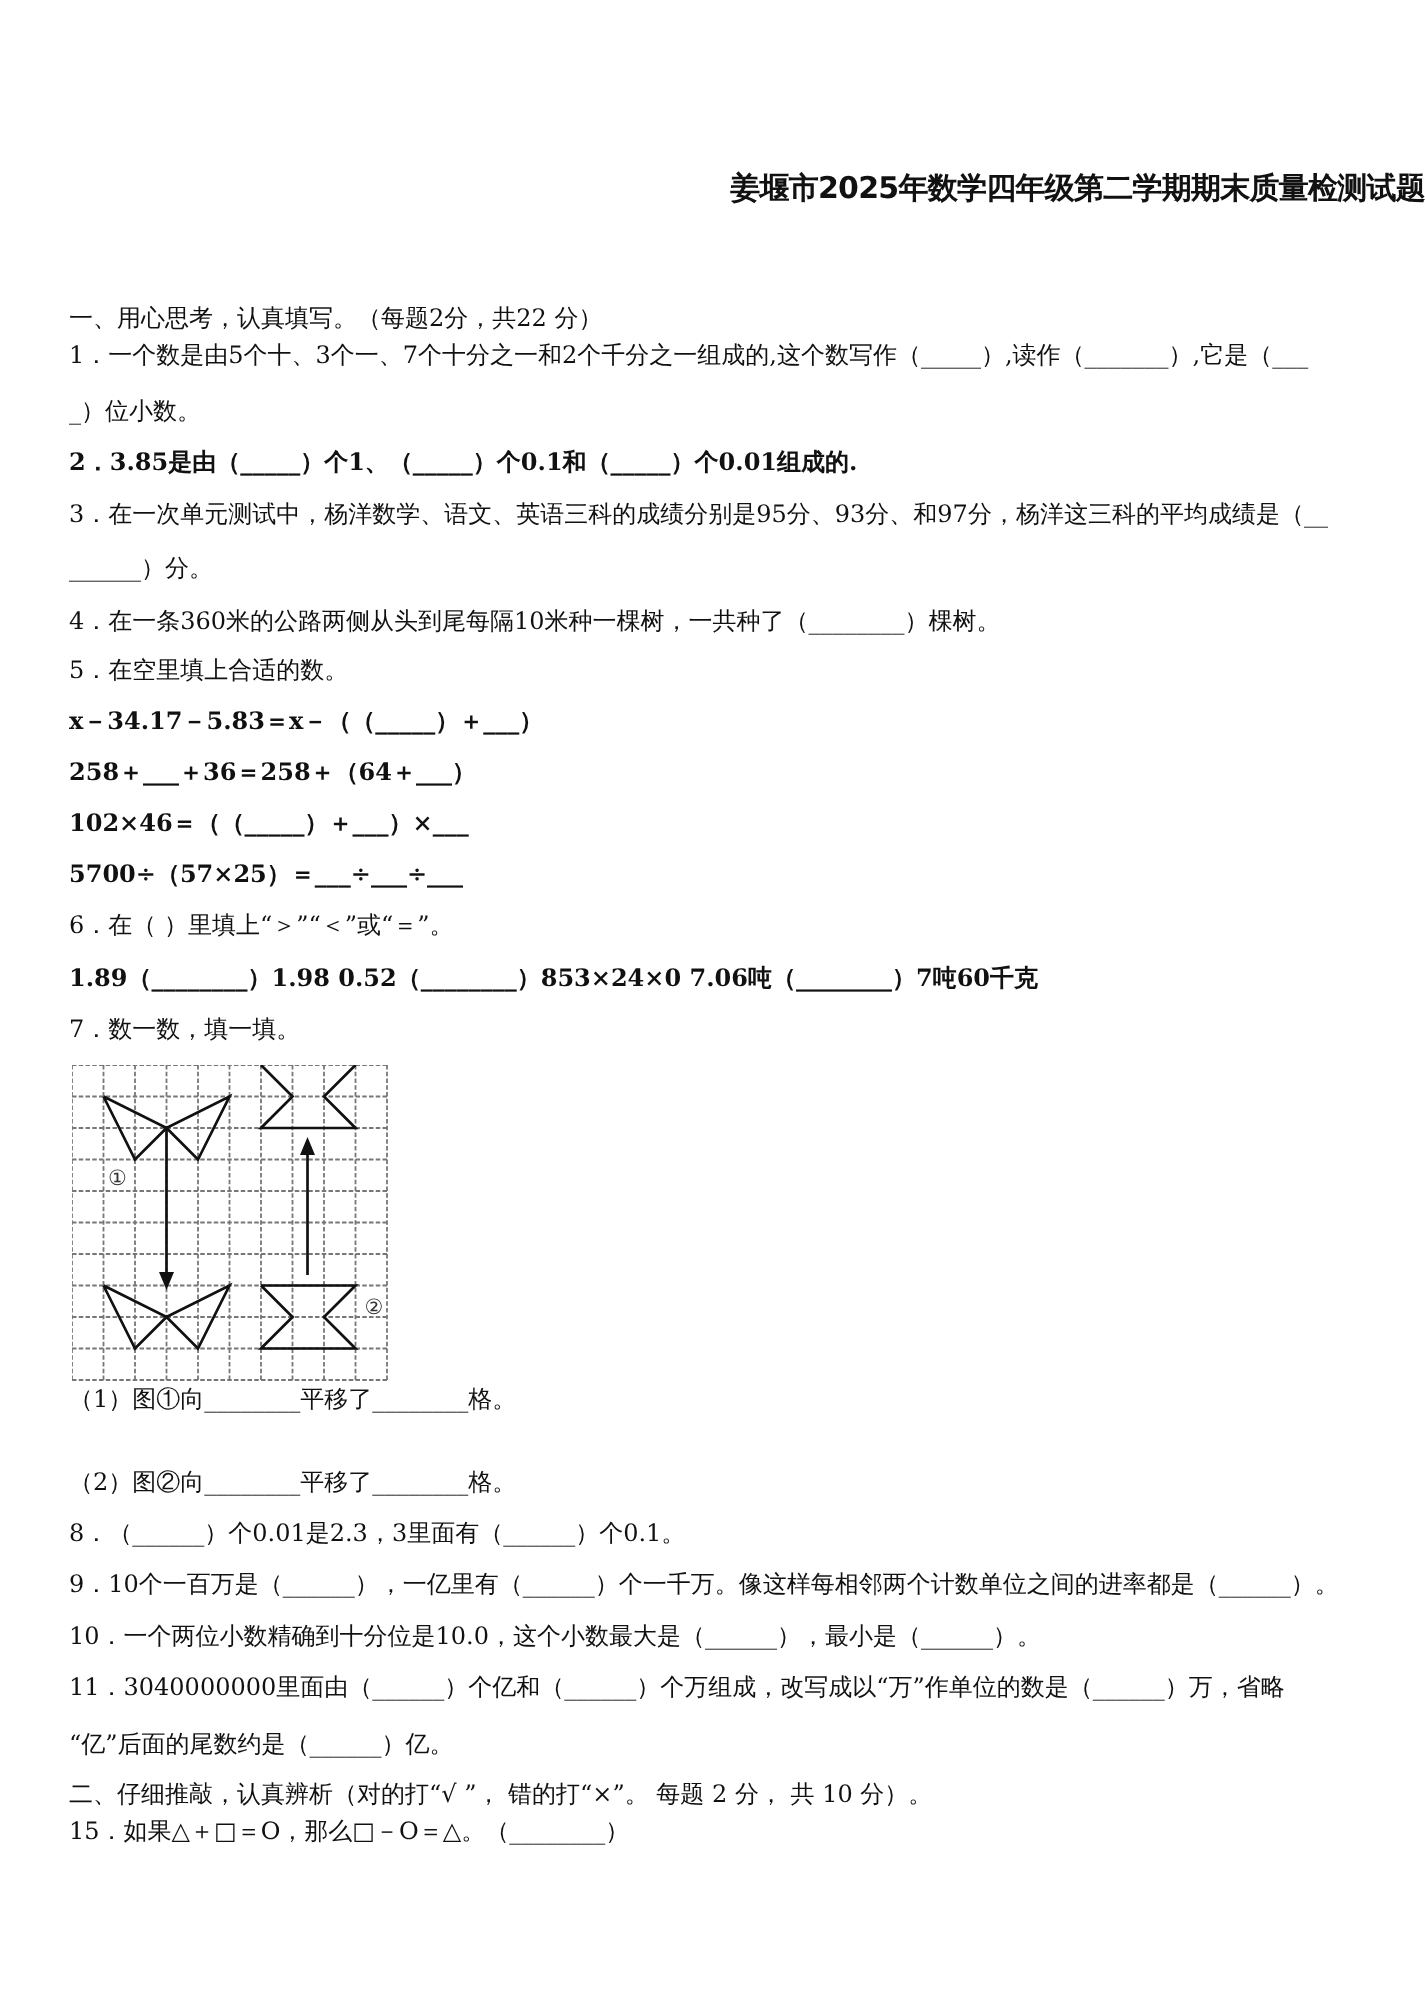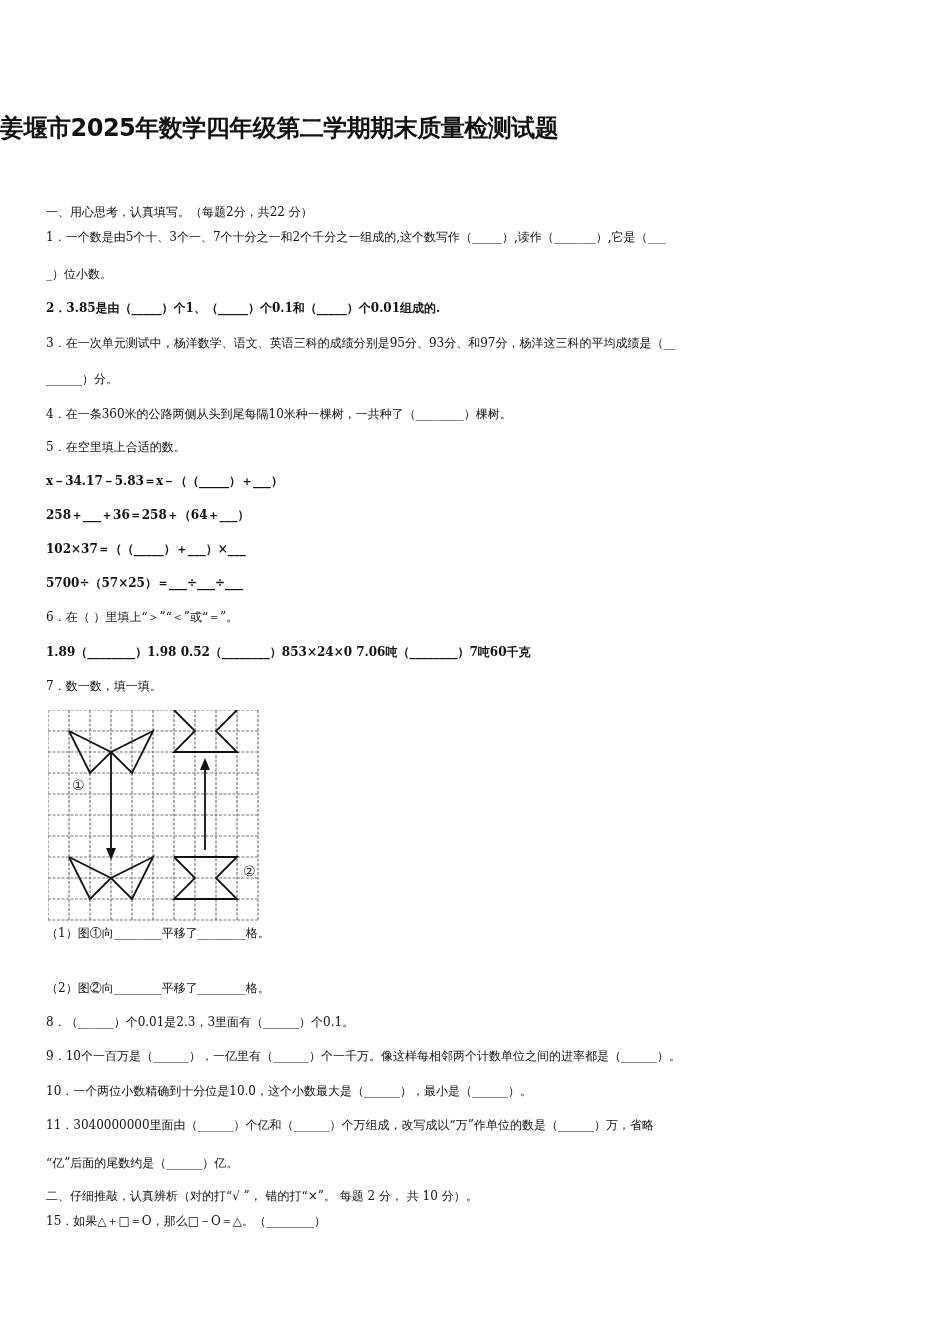--- a/index.html
+++ b/index.html
@@ -1,41 +1,41 @@
 <!DOCTYPE html>
 <html><head>
 <meta charset="utf-8">
 <style>
   html, body { margin: 0; padding: 0; background: #ffffff; }
   body { width: 950px; height: 1344px; position: relative; overflow: hidden;
          font-family: "DejaVu Serif", "Liberation Serif", serif; color: #111; }
-  .title { position: absolute; left: 0; top: 112px; width: 950px; text-align: left;
+  .title { position: absolute; left: 0; top: 112px; width: 950px; text-align: right;
            font-family: "DejaVu Sans", "Liberation Sans", sans-serif; font-weight: bold;
-           font-size: 24px; letter-spacing: -0.5px; }
-  .line { position: absolute; left: 46px; font-size: 12px; white-space: nowrap; line-height: 20px; }
+           font-size: 20px; letter-spacing: -0.5px; }
+  .line { position: absolute; left: 46px; font-size: 16px; white-space: nowrap; line-height: 20px; }
   .b { font-weight: bold; }
   .grid-wrap { position: absolute; left: 48px; top: 710px; width: 216px; height: 216px; }
   svg { display: block; }
 </style>
 </head>
 <body>
 
 <div class="title">姜堰市2025年数学四年级第二学期期末质量检测试题</div>
 
 <div class="line" style="top:202px">一、用心思考，认真填写。（每题2分，共22  分）</div>
 <div class="line" style="top:227px">1．一个数是由5个十、3个一、7个十分之一和2个千分之一组成的,这个数写作（_____）,读作（_______）,它是（___</div>
 <div class="line" style="top:264px">_）位小数。</div>
 <div class="line b" style="top:298px">2．3.85是由（_____）个1、（_____）个0.1和（_____）个0.01组成的.</div>
 <div class="line" style="top:333px">3．在一次单元测试中，杨洋数学、语文、英语三科的成绩分别是95分、93分、和97分，杨洋这三科的平均成绩是（__</div>
 <div class="line" style="top:369px">______）分。</div>
 <div class="line" style="top:404px">4．在一条360米的公路两侧从头到尾每隔10米种一棵树，一共种了（________）棵树。</div>
 <div class="line" style="top:437px">5．在空里填上合适的数。</div>
 <div class="line b" style="top:471px">x－34.17－5.83＝x－（（_____）＋___）</div>
 <div class="line b" style="top:505px">258＋___＋36＝258＋（64＋___）</div>
-<div class="line b" style="top:539px">102×37＝（（_____）＋___）×___</div>
+<div class="line b" style="top:539px">102×46＝（（_____）＋___）×___</div>
 <div class="line b" style="top:573px">5700÷（57×25）＝___÷___÷___</div>
 <div class="line" style="top:607px">6．在（   ）里填上“＞”“＜”或“＝”。</div>
 <div class="line b" style="top:642px">1.89（________）1.98    0.52（________）853×24×0    7.06吨（________）7吨60千克</div>
 <div class="line" style="top:676px">7．数一数，填一填。</div>
 
 <div class="grid-wrap">
   <svg width="216" height="216" viewBox="0 0 216 216">
     <g stroke="#777" stroke-width="1.2" stroke-dasharray="3,1.5">
       <line x1="0" y1="0" x2="0" y2="210"></line>
         <line x1="21" y1="0" x2="21" y2="210"></line>

